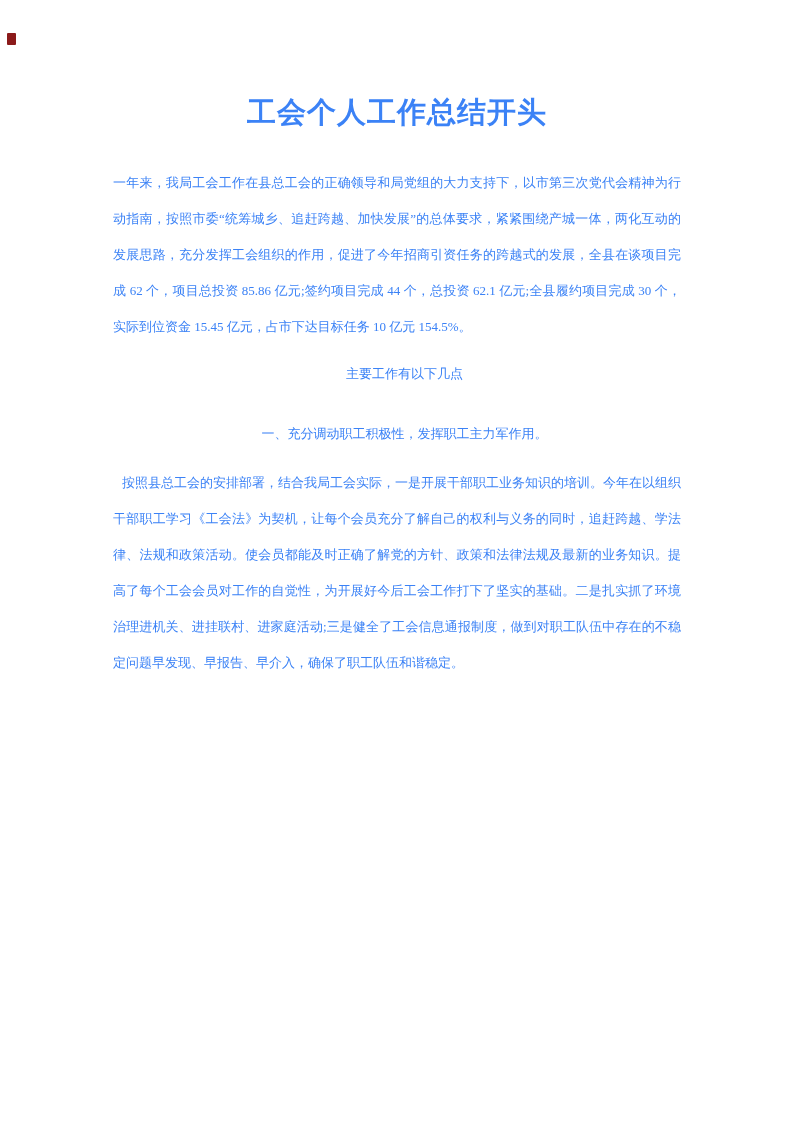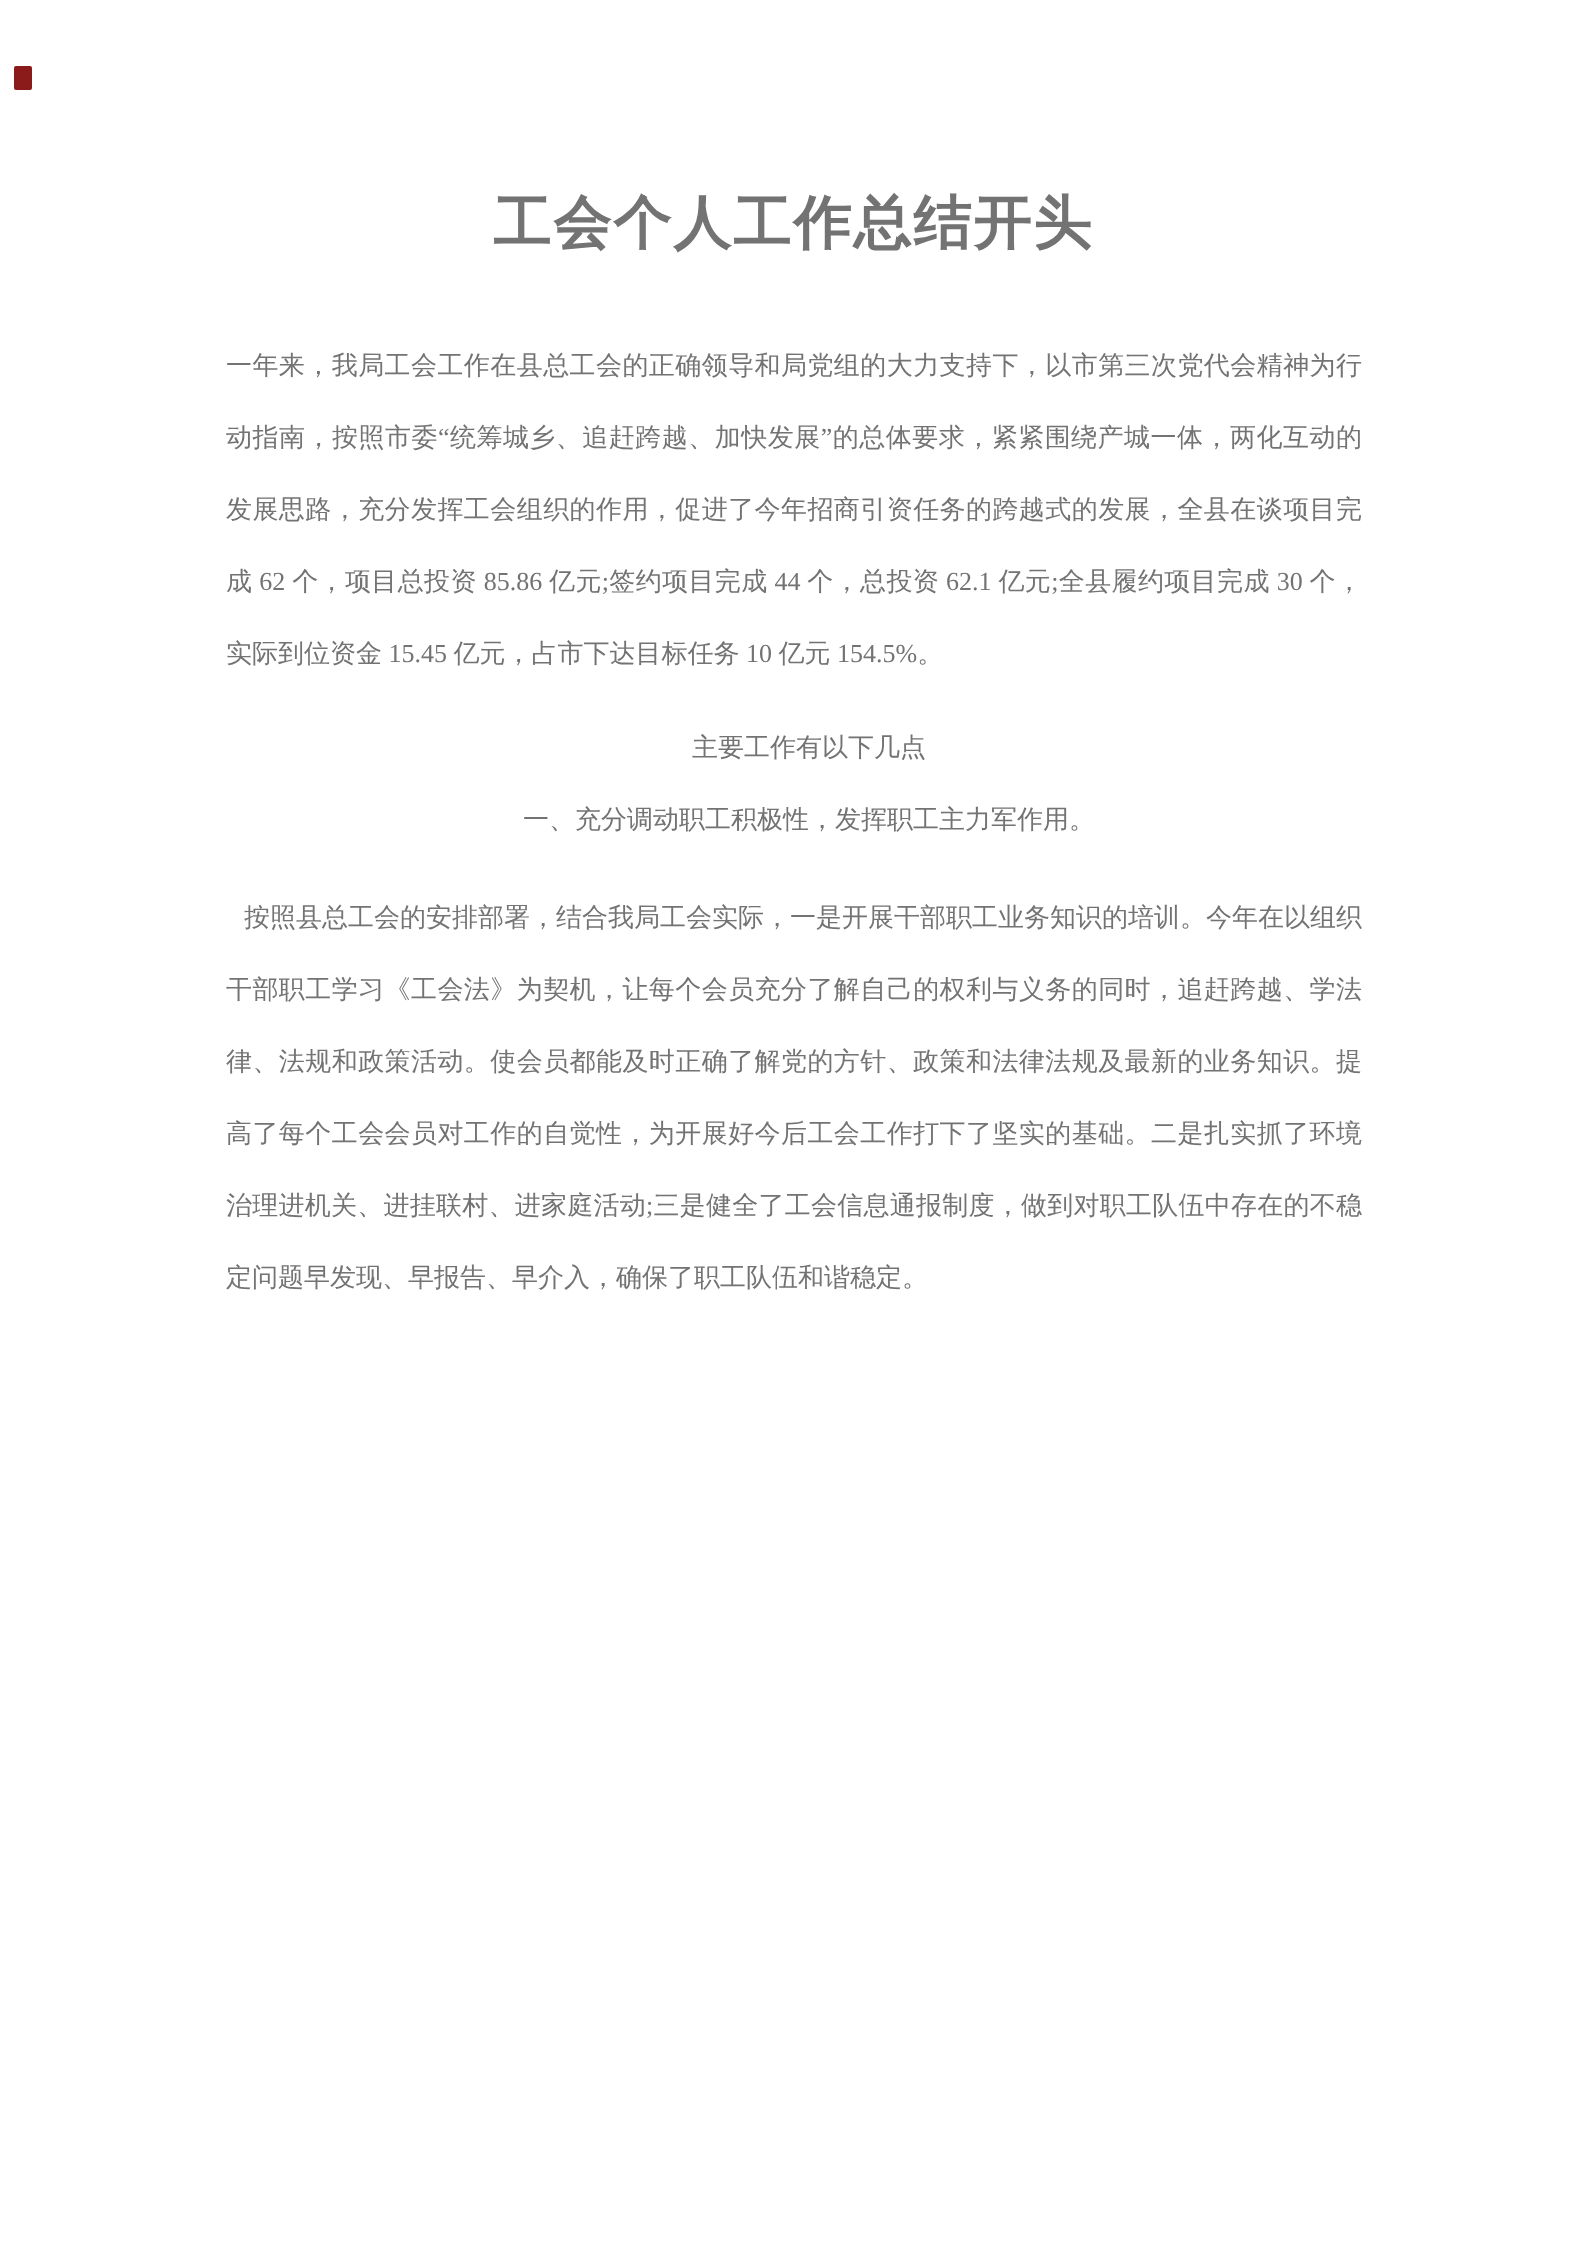--- a/index.html
+++ b/index.html
@@ -7,21 +7,21 @@
     padding: 0;
     background: #ffffff;
   }
   .page {
     position: relative;
     width: 793px;
     height: 1122px;
     background: #ffffff;
     overflow: hidden;
     font-family: "Liberation Serif", "DejaVu Serif", serif;
-    color: #737373;
+    color: #3b82f6;
   }
   .corner-mark {
     position: absolute;
     left: 7px;
     top: 33px;
     width: 9px;
     height: 12px;
     background: #8b1a1a; 
     border-radius: 1px;
   }
@@ -47,21 +47,21 @@
     text-align: justify;
     text-justify: inter-ideograph;
     word-break: break-all;
   }
   .no-indent   { text-indent: 0; }
   .body-indent { text-indent: 9px; }
   .head-indent { text-indent: 15px; }
   .head { text-align: center; white-space: nowrap; }
   .mt-p1 { margin-top: 33px; }
   .mt-h1 { margin-top: 11px; }
-  .mt-h2 { margin-top: 0; }
+  .mt-h2 { margin-top: 24px; }
   .mt-b1 { margin-top: 13px; }
   .mt-h3 { margin-top: 17px; }
   .mt-b2 { margin-top: 11px; }
 </style>
 </head>
 <body>
 
 <div class="page">
 
   <div class="corner-mark"></div>

